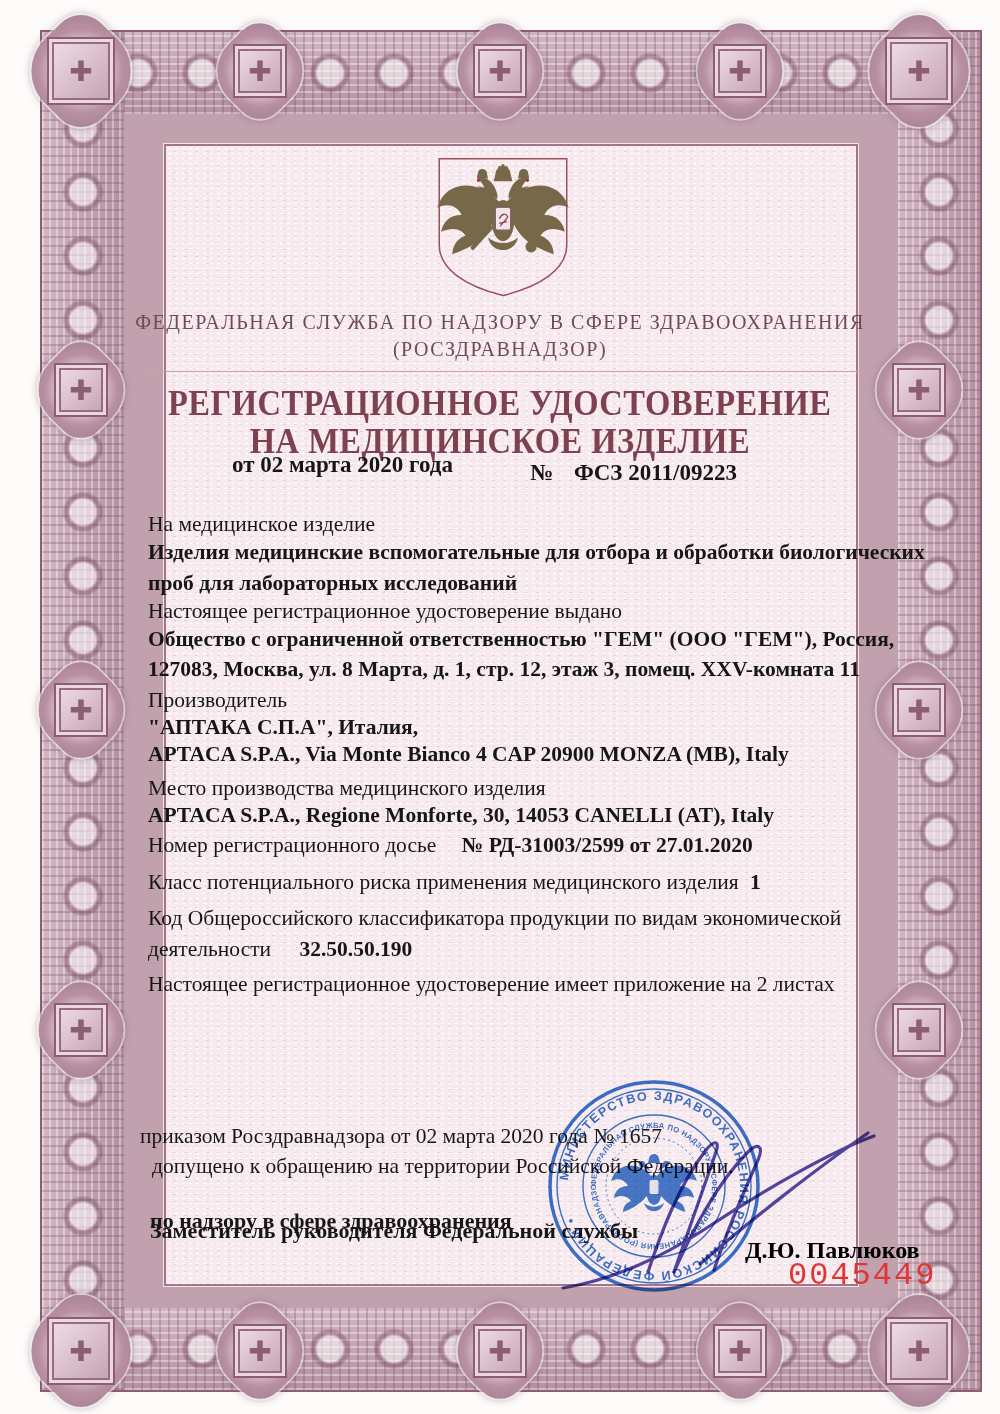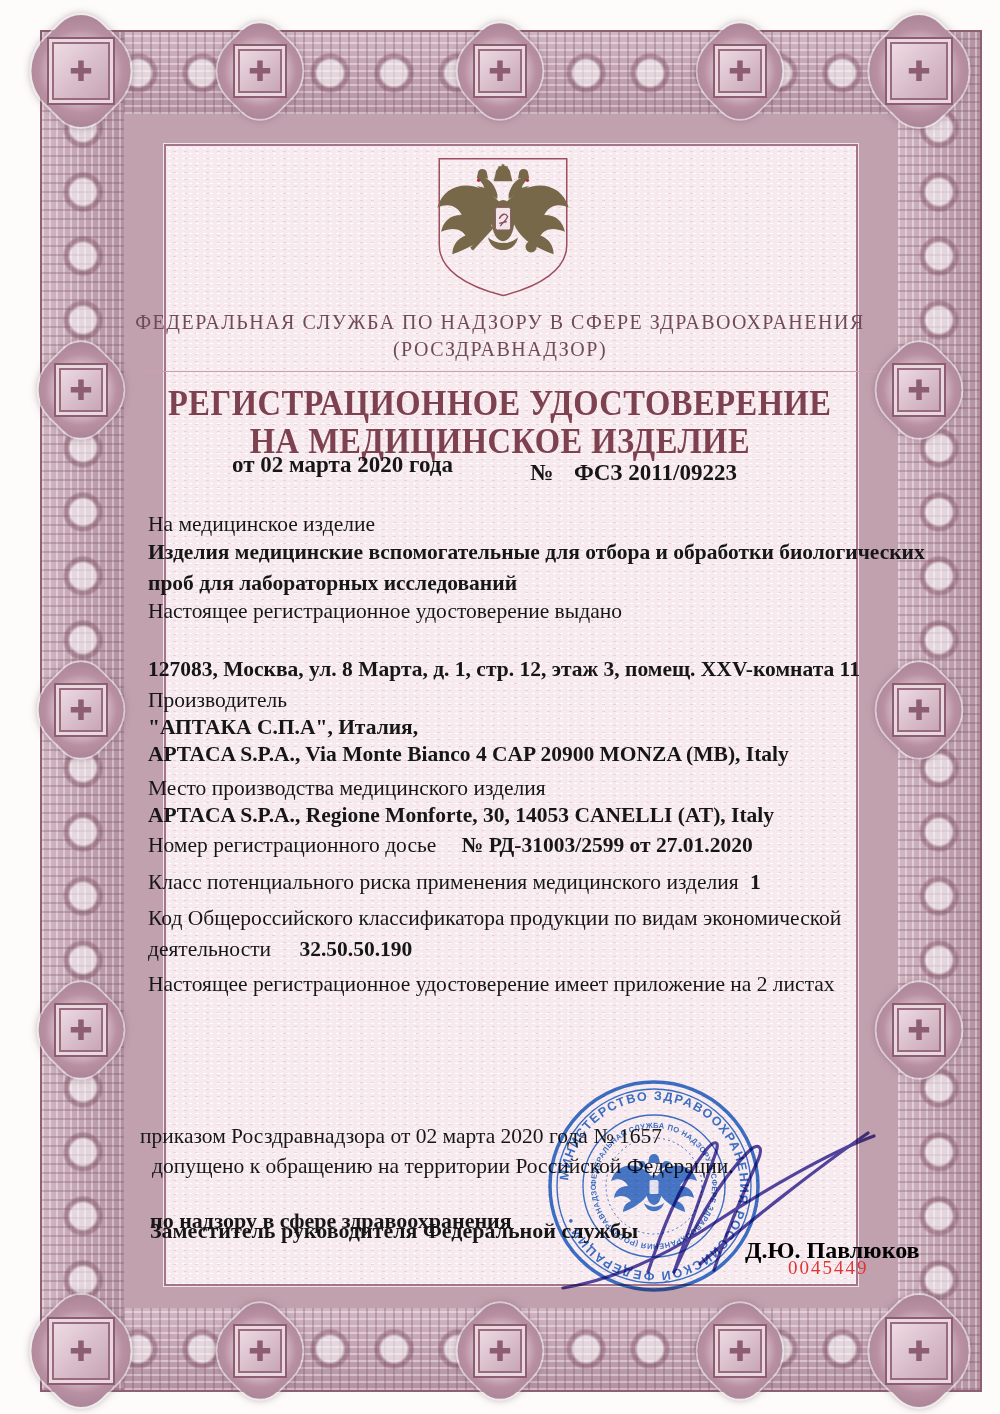--- a/index.html
+++ b/index.html
@@ -47,21 +47,21 @@
   .center{left:0;width:1000px;text-align:center;}
   .agency{font-size:20px;letter-spacing:1.5px;color:#6f4c55;}
   .divider{position:absolute;left:145px;top:371px;width:732px;height:1px;background:#cf9fac;}
   .title{font-size:35px;font-weight:bold;color:#7d4150;}
   .title span{display:inline-block;transform:scaleX(.93);letter-spacing:.5px;}
   .dateline{font-size:23px;font-weight:bold;color:#161616;}
   .line{position:absolute;left:148px;font-size:21.5px;color:#161616;white-space:nowrap;}
   .b{font-weight:bold;}
   .sig-title{font-size:22px;font-weight:bold;}
   .signer-name{font-size:24px;font-weight:bold;}
-  .serial{font-family:Liberation Serif, serif;font-size:19px;color:#e03535;letter-spacing:2px;}
+  .serial{font-family:Liberation Mono, monospace;font-size:32px;color:#e03535;letter-spacing:2px;}
   .stamp{position:absolute;left:538px;top:1070px;width:232px;height:232px;
          mix-blend-mode:multiply;opacity:.93;}
   .signature{position:absolute;left:0;top:0;width:1000px;height:1414px;pointer-events:none;
          mix-blend-mode:multiply;}
   .emblem{position:absolute;left:428px;top:152px;width:150px;height:154px;}
 </style>
 </head>
 <body>
 
 <div class="page">
@@ -128,20 +128,21 @@
 
   <div class="abs dateline" style="left:232px;top:452px">от  02 марта 2020 года</div>
   <div class="abs dateline" style="left:530px;top:460px">№</div>
   <div class="abs dateline" style="left:574px;top:460px">ФСЗ 2011/09223</div>
 
   <div class="line" style="top:512px">На медицинское изделие</div>
   <div class="line b" style="top:540px">Изделия медицинские вспомогательные для отбора и обработки биологических</div>
   <div class="line" style="top:599px">Настоящее регистрационное удостоверение выдано</div>
 
   <div class="line b" style="top:571px">проб для лабораторных исследований</div>
+  <div class="line b" style="top:627px">Общество с ограниченной ответственностью "ГЕМ" (ООО "ГЕМ"), Россия,</div>
   <div class="line b" style="top:657px">127083, Москва, ул. 8 Марта, д. 1, стр. 12, этаж 3, помещ. XXV-комната 11</div>
 
   <div class="line" style="top:688px">Производитель</div>
   <div class="line b" style="top:715px">"АПТАКА С.П.А", Италия,</div>
   <div class="line b" style="top:742px">APTACA S.P.A., Via Monte Bianco 4 CAP 20900 MONZA (MB), Italy</div>
 
   <div class="line" style="top:776px">Место производства медицинского изделия</div>
   <div class="line b" style="top:803px">APTACA S.P.A., Regione Monforte, 30, 14053 CANELLI (AT), Italy</div>
 
   <div class="line" style="top:833px">

